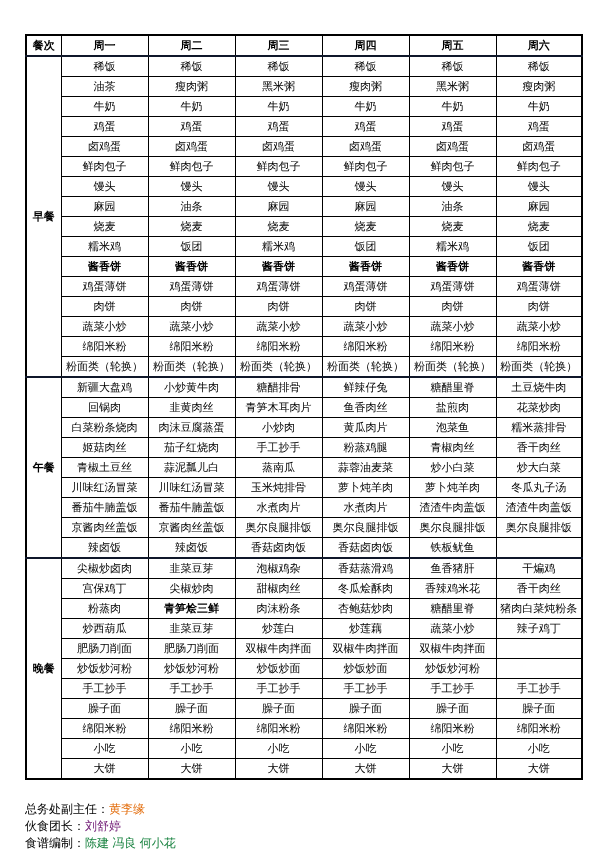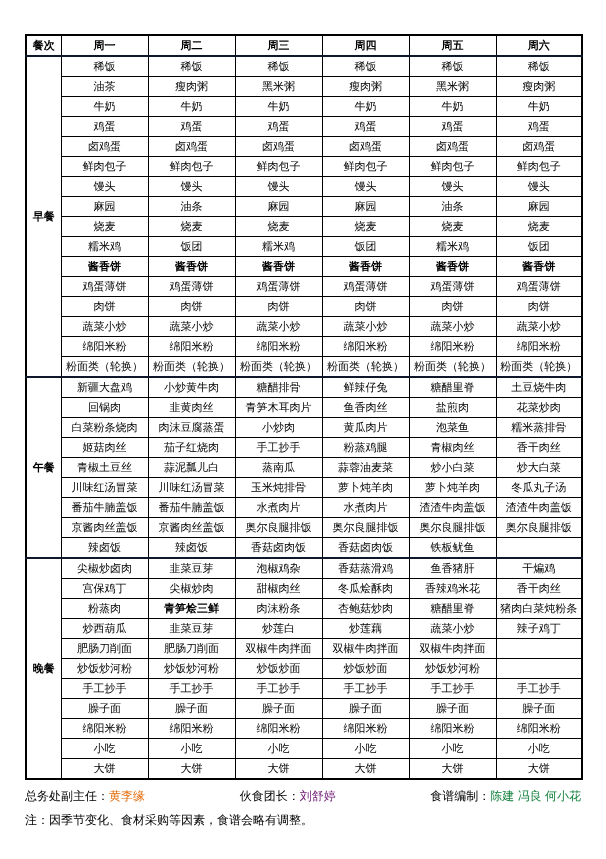--- a/index.html
+++ b/index.html
@@ -6,21 +6,21 @@
   body{width:606px;height:859px;font-family:"Liberation Sans",sans-serif;color:#000;}
   .page{box-sizing:border-box;width:606px;padding:34px 25px 0 25px;}
   .title{font-size:20px;font-weight:bold;text-align:center;margin:0 0 9px 0;white-space:nowrap;}
   table.menu{border-collapse:collapse;width:556px;table-layout:fixed;border:2px solid #000;}
   table.menu td{border:1px solid #000;text-align:center;vertical-align:middle;
     font-size:11px;height:19px;line-height:19px;padding:0 1px;overflow:hidden;white-space:nowrap;}
   thead td{font-weight:bold;font-size:12px;height:21px;line-height:21px;border-bottom:2px solid #000;}
   tr.section-start td{border-top:2px solid #0f172a;}
   td.meal-label{font-weight:bold;font-size:12px;}
   td.bold{font-weight:bold;margin-left:24px;}
-  .footer{width:556px;margin-top:8px;font-size:12px;display:flex;justify-content:space-between;white-space:nowrap;}
+  .footer{width:556px;margin-top:21px;font-size:12px;display:flex;justify-content:space-between;white-space:nowrap;flex-direction:column;}
   .footer .grp{display:inline-block;}
   .note{width:556px;margin-top:7px;font-size:12px;text-align:left;}
 </style>
 </head>
 <body>
 
 <div class="page">
 
   <table class="menu">
     <colgroup>

